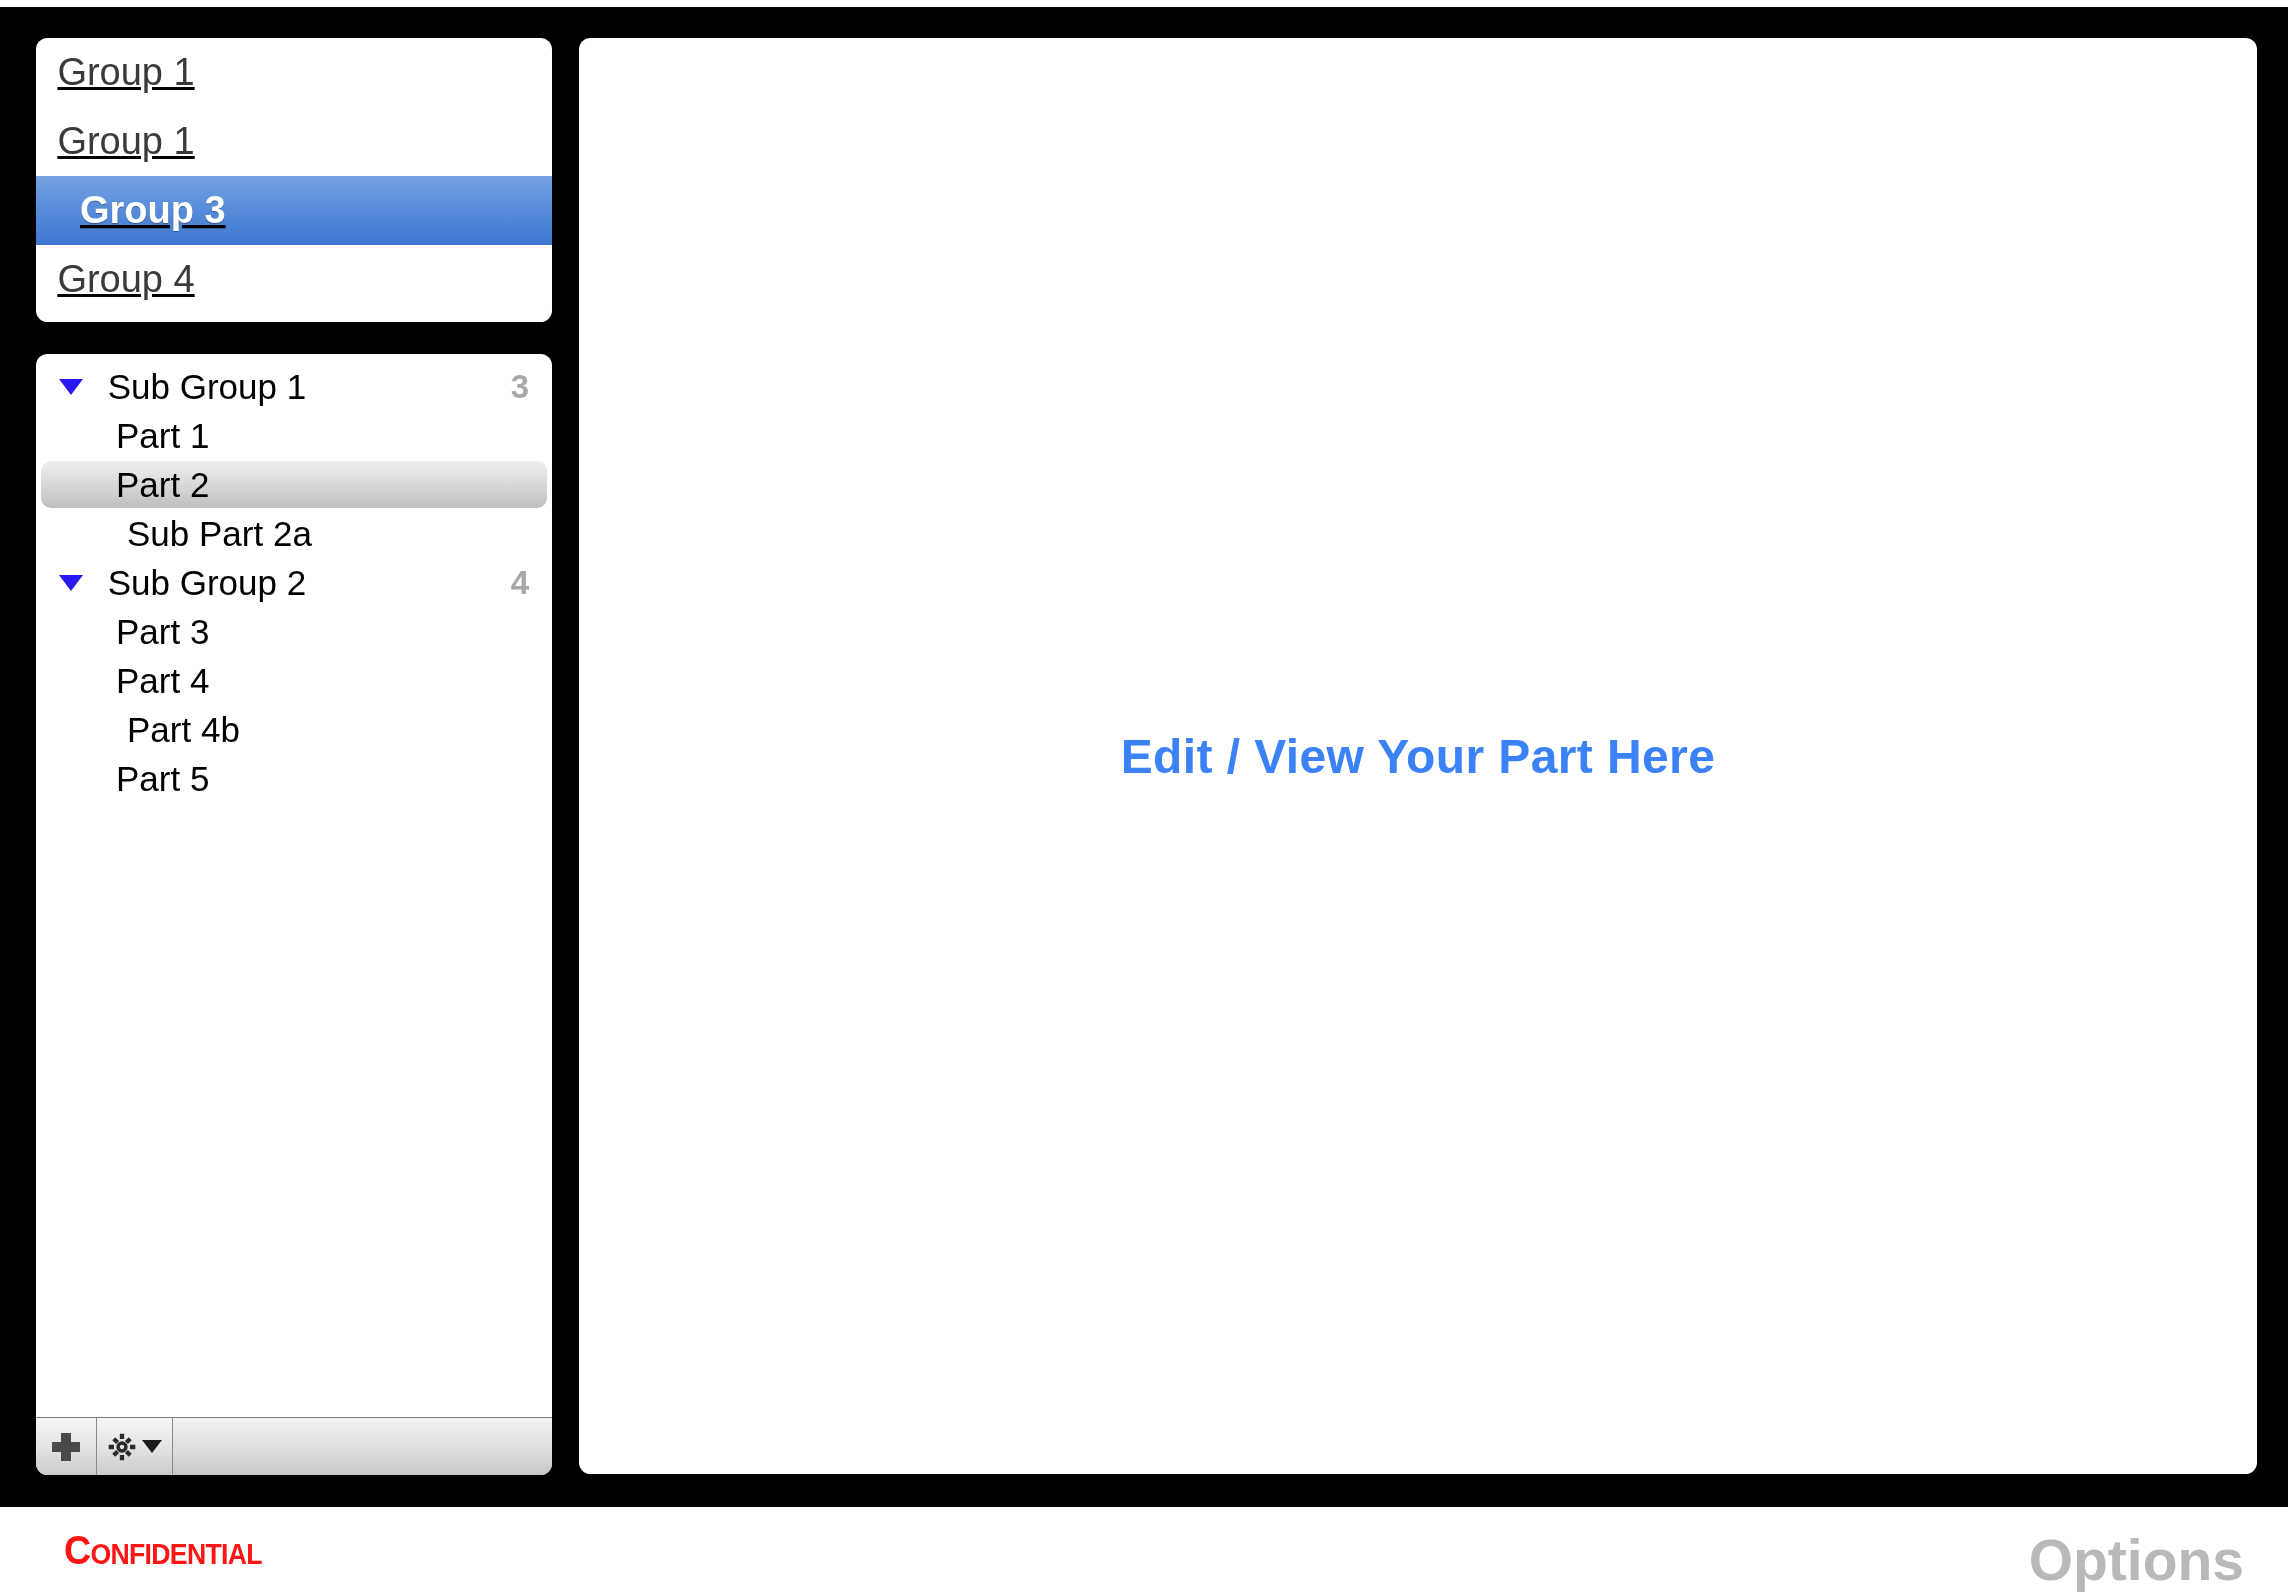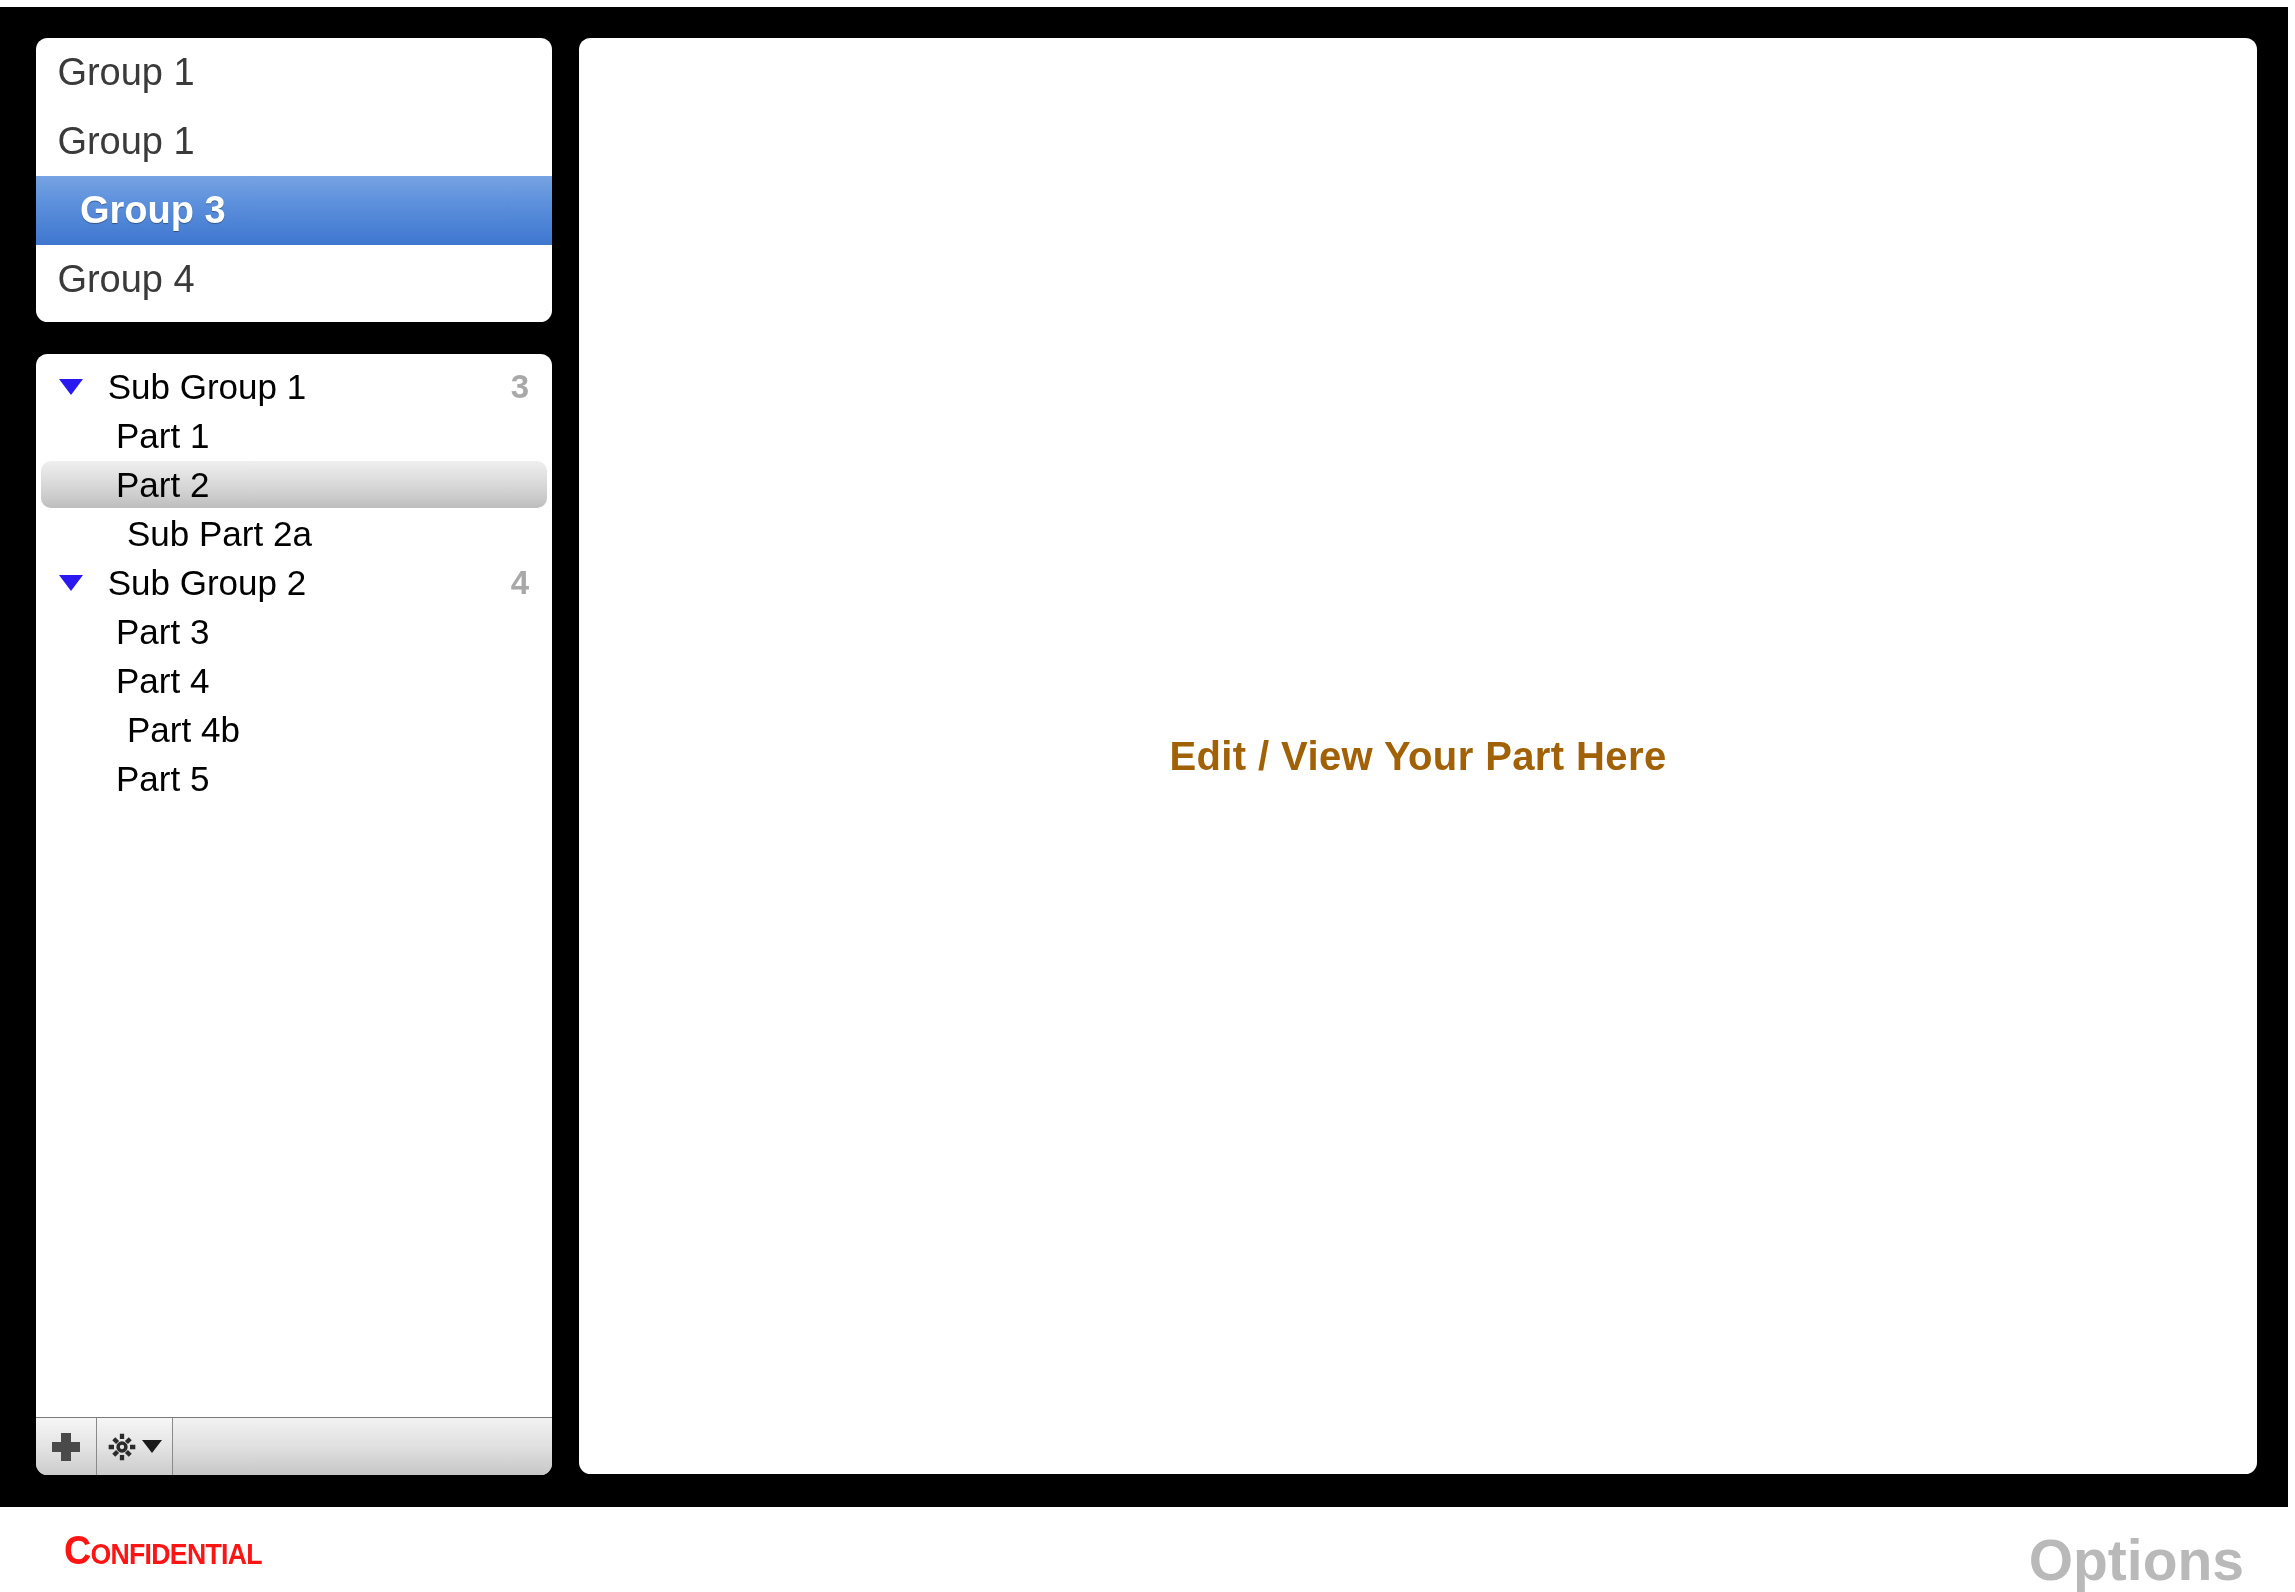--- a/index.html
+++ b/index.html
@@ -38,20 +38,21 @@
   
   #group-list-panel {
     position: absolute;
     left: 0px;
     top: 0px;
     width: 516px;
     height: 284px;
     background: #ffffff;
     border-radius: 11.5px;
     overflow: hidden;
+    text-decoration: underline;
   }
   .group-row {
     height: 69px;
     line-height: 69px;
     padding-left: 21.4px;
     font-size: 38px;
     color: #3a3a3a;
     font-weight: 400;
     box-sizing: border-box;
     white-space: nowrap;
@@ -182,23 +183,23 @@
     top: 38px;
     width: 1678px;
     height: 1436px;
     background: #ffffff;
     border-radius: 11.5px;
     display: flex;
     align-items: center;
     justify-content: center;
   }
   #main-placeholder {
-    font-size: 40px;
-    font-weight: bold;
-    color: #a16207;
+    font-size: 48px;
+    font-weight: bold;
+    color: #3b82f6;
     letter-spacing: 0.4px;
     white-space: nowrap;
   }
 
   
   #footer {
     position: absolute;
     left: 0;
     top: 1507px;
     width: 2295px;

